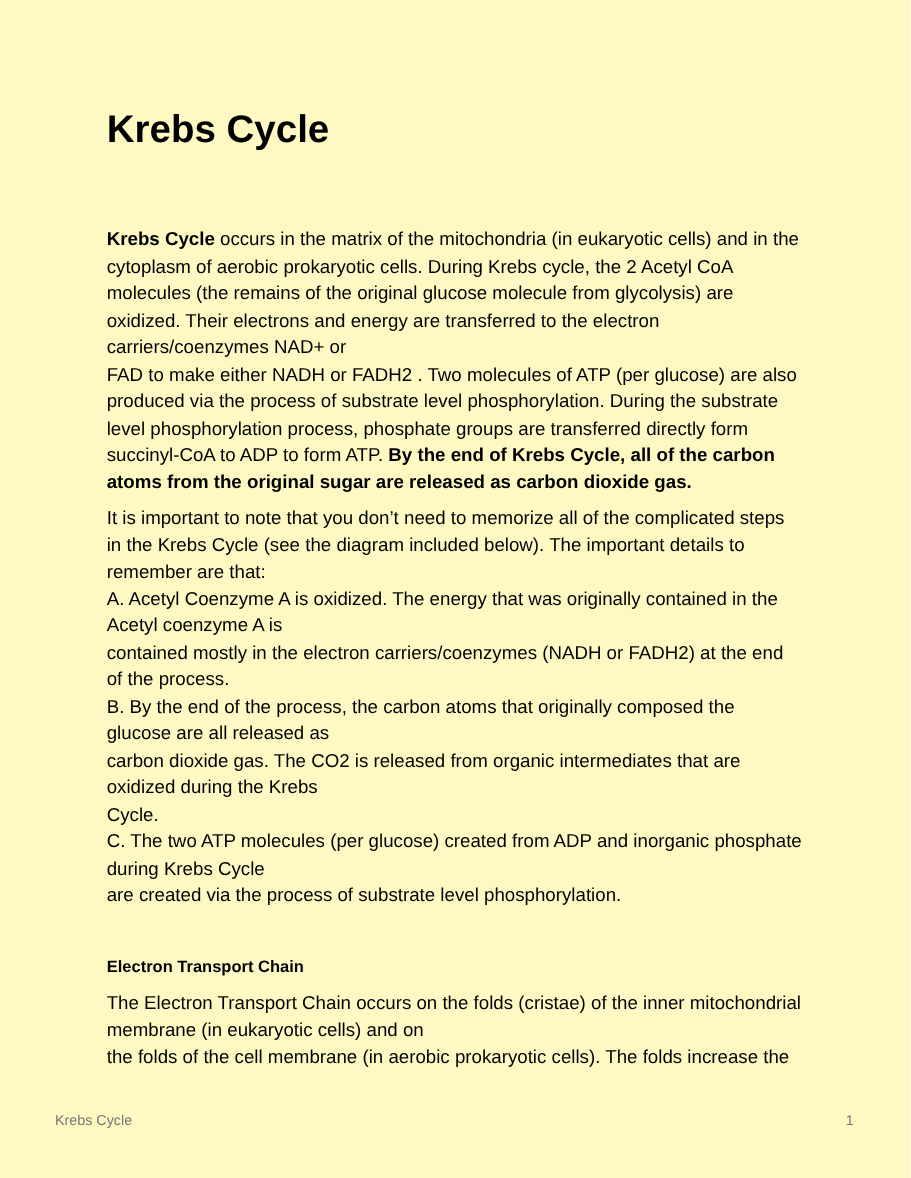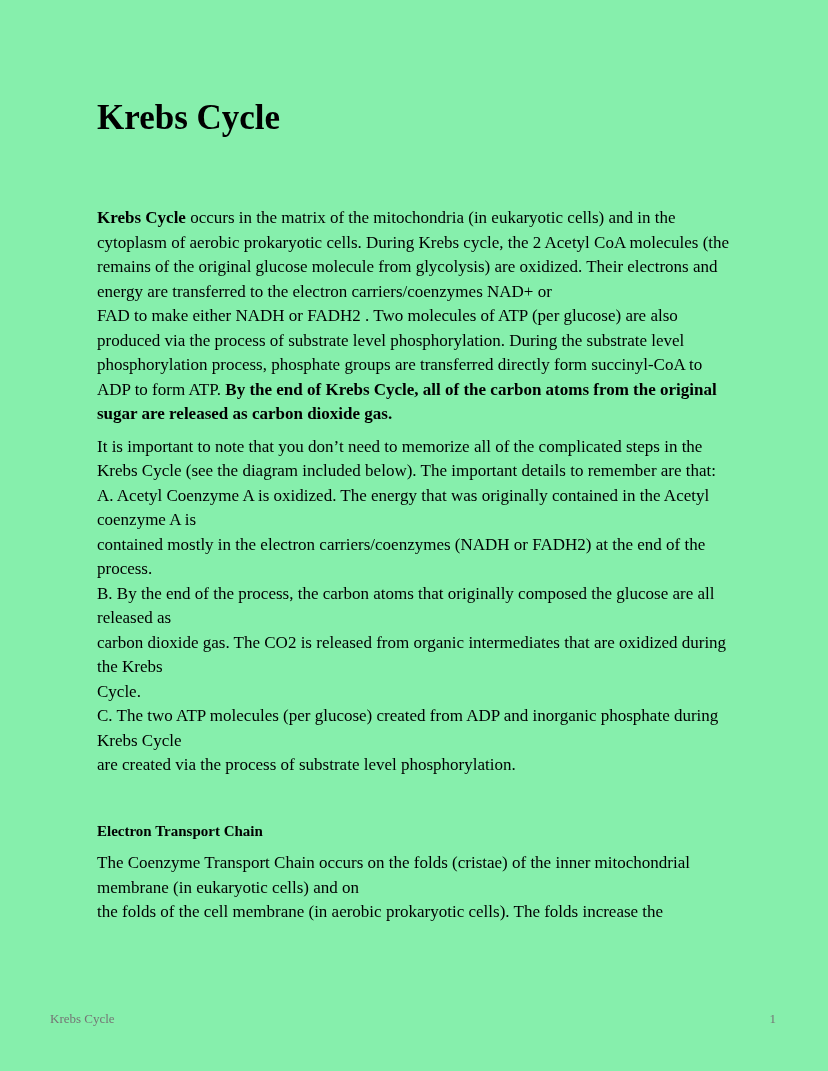--- a/index.html
+++ b/index.html
@@ -8,22 +8,21 @@
     width: 828px;
     height: 1071px;
     position: relative;
     font-family: "Liberation Sans", sans-serif;
     color: #000000;
     overflow: hidden;
   }
   .page {
     position: absolute;
     inset: 0;
-    background: #86efac;
-    font-family: Liberation Serif, serif;
+    background: #fef9c3;
   }
   .content {
     padding: 97px 98px 0 97px;
   }
   .doc-title {
     font-size: 35px;
     font-weight: 700;
     line-height: 42px;
     margin-bottom: 67px;
     color: #000000;
@@ -72,21 +71,21 @@
 A. Acetyl Coenzyme A is oxidized. The energy that was originally contained in the Acetyl coenzyme A is
 contained mostly in the electron carriers/coenzymes (NADH or FADH2) at the end of the process.
 B. By the end of the process, the carbon atoms that originally composed the glucose are all released as
 carbon dioxide gas. The CO2 is released from organic intermediates that are oxidized during the Krebs
 Cycle.
 C. The two ATP molecules (per glucose) created from ADP and inorganic phosphate during Krebs Cycle
 are created via the process of substrate level phosphorylation.</p>
 
     <h2 class="sub-heading">Electron Transport Chain</h2>
 
-    <p class="body-text">The Coenzyme Transport Chain occurs on the folds (cristae) of the inner mitochondrial membrane (in eukaryotic cells) and on
+    <p class="body-text">The Electron Transport Chain occurs on the folds (cristae) of the inner mitochondrial membrane (in eukaryotic cells) and on
 the folds of the cell membrane (in aerobic prokaryotic cells). The folds increase the</p>
 
   </div>
 
   <div class="footer">
     <span class="footer-left">Krebs Cycle</span>
     <span class="footer-right">1</span>
   </div>
 </div>
 

